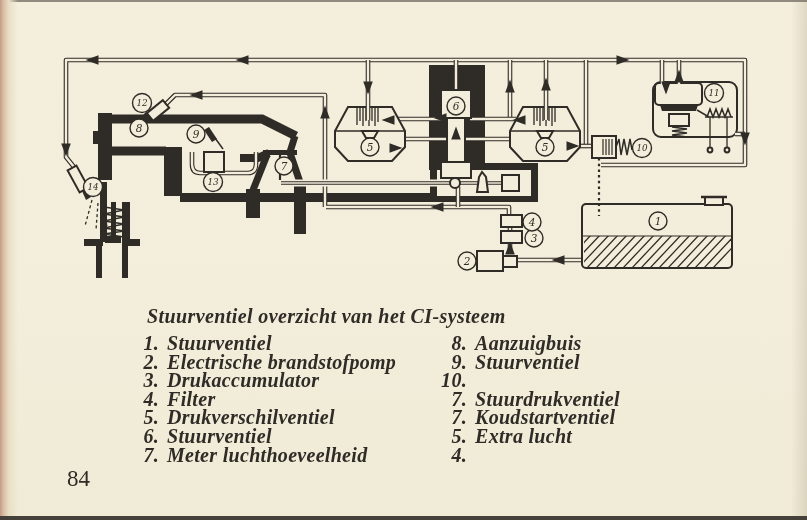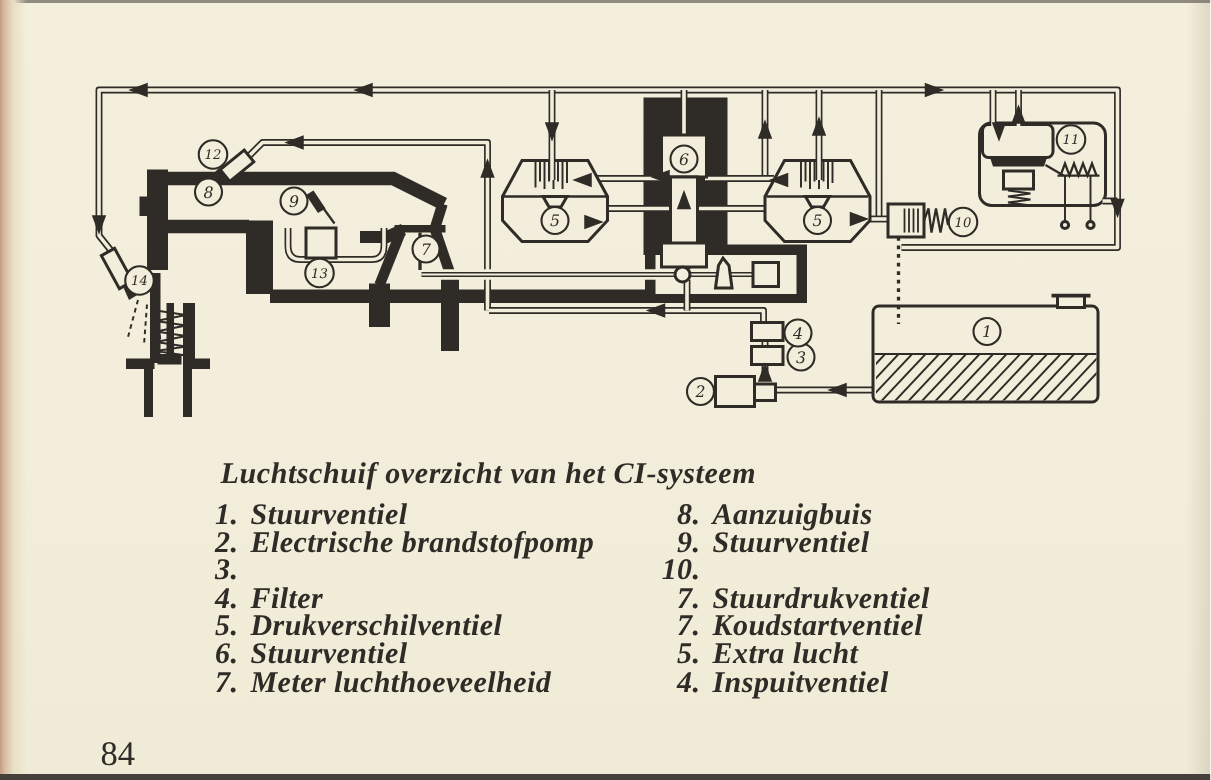--- a/index.html
+++ b/index.html
@@ -26,21 +26,21 @@
         font-size:20px;letter-spacing:.4px;}
   .legend-col{position:absolute;font-style:italic;font-weight:bold;font-size:20px;
         line-height:18.6px;letter-spacing:.3px;}
   #legend-left{left:142px;top:334px;}
   #legend-right{left:434px;top:334px;}
   .lrow{white-space:nowrap;display:flex;}
   .lnum{display:inline-block;text-align:right;flex:none;}
   #legend-left .lnum{width:17px;}
   #legend-right .lnum{width:33px;}
   .llab{margin-left:8px;}
-  #page-num{position:absolute;left:67px;top:490px;font-size:23px;}
+  #page-num{position:absolute;left:67px;top:466px;font-size:23px;}
 </style>
 </head>
 <body>
 
 <div id="page">
   <div id="top-edge"></div>
   <div id="right-shade"></div>
 
   <svg width="807" height="300" viewBox="0 0 807 300">
     <defs>
@@ -338,33 +338,34 @@
     <g class="callout">
         <circle cx="213" cy="182" r="9.5"></circle>
         <text class="c2" x="213" y="185.3">13</text>
       </g>
     <g class="callout">
         <circle cx="93" cy="187" r="9.5"></circle>
         <text class="c2" x="93" y="190.3">14</text>
       </g>
   </svg>
 
-  <div id="caption">Luchtschuif overzicht van het CI-systeem</div>
+  <div id="caption">Stuurventiel overzicht van het CI-systeem</div>
 
   <div id="legend-left" class="legend-col">
     <div class="lrow">
         <span class="lnum">1.</span>
         <span class="llab">Stuurventiel</span>
       </div>
     <div class="lrow">
         <span class="lnum">2.</span>
         <span class="llab">Electrische brandstofpomp</span>
       </div>
     <div class="lrow">
         <span class="lnum">3.</span>
+        <span class="llab">Drukaccumulator</span>
       </div>
     <div class="lrow">
         <span class="lnum">4.</span>
         <span class="llab">Filter</span>
       </div>
     <div class="lrow">
         <span class="lnum">5.</span>
         <span class="llab">Drukverschilventiel</span>
       </div>
     <div class="lrow">
@@ -396,21 +397,20 @@
     <div class="lrow">
         <span class="lnum">7.</span>
         <span class="llab">Koudstartventiel</span>
       </div>
     <div class="lrow">
         <span class="lnum">5.</span>
         <span class="llab">Extra lucht</span>
       </div>
     <div class="lrow">
         <span class="lnum">4.</span>
-        <span class="llab">Inspuitventiel</span>
       </div>
   </div>
 
   <div id="page-num">84</div>
 
   <div id="gutter"></div>
   <div id="bottom-edge"></div>
 </div>
 
 </body></html>

